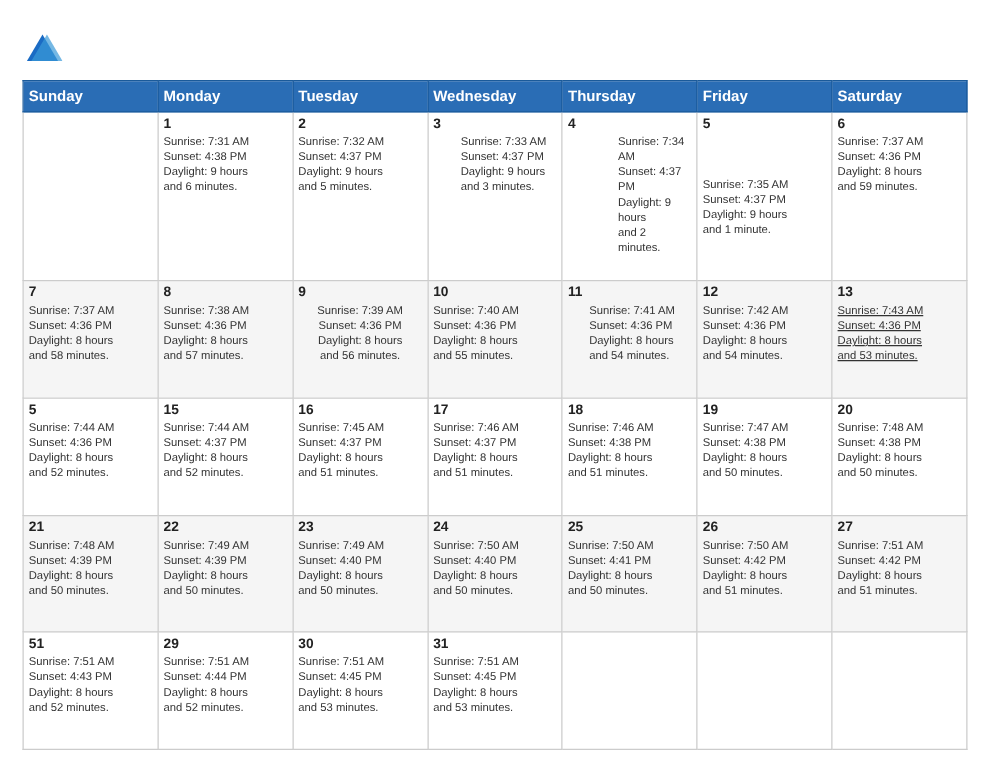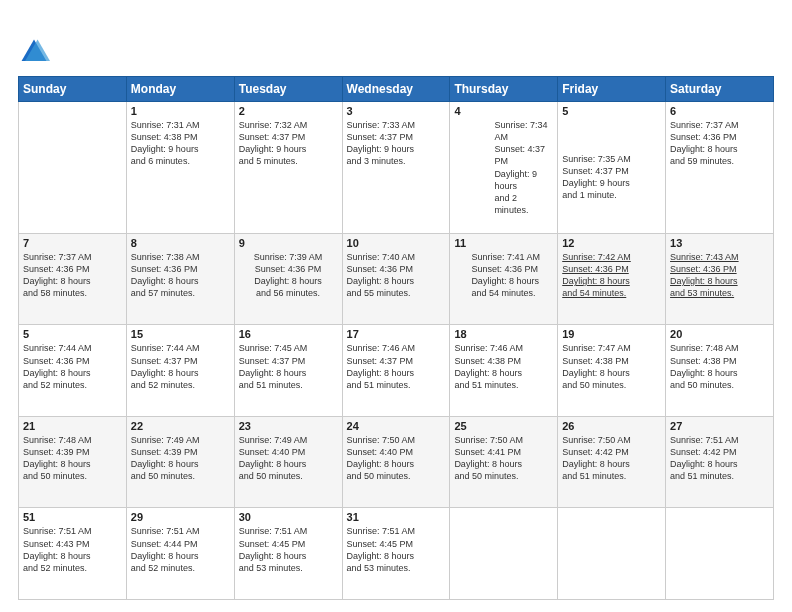--- a/index.html
+++ b/index.html
@@ -6,21 +6,21 @@
     body {
       width: 792px;
       height: 612px;
       font-family: Arial, Helvetica, sans-serif;
       background: #fff;
       overflow: hidden;
     }
     .page {
       width: 792px;
       height: 612px;
-      padding: 36px 18px 12px 18px;
+      padding: 24px 18px 12px 18px;
       display: flex;
       flex-direction: column;
     }
     .header {
       display: flex;
       justify-content: space-between;
       align-items: flex-start;
       margin-bottom: 8px;
     }
     .logo {
@@ -150,21 +150,21 @@
           </td>
           <td>
             <span class="day-num">2</span>
             <div class="day-info" style="white-space: pre-line;">Sunrise: 7:32 AM
 Sunset: 4:37 PM
 Daylight: 9 hours
 and 5 minutes.</div>
           </td>
           <td>
             <span class="day-num">3</span>
-            <div class="day-info" style="white-space: pre-line;">Sunrise: 7:33 AM
+            <div class="day-info" style="white-space: pre-line; margin-left: 22px;">Sunrise: 7:33 AM
 Sunset: 4:37 PM
 Daylight: 9 hours
 and 3 minutes.</div>
           </td>
           <td>
             <span class="day-num">4</span>
             <div class="day-info" style="white-space: pre-line; margin-left: 40px;">Sunrise: 7:34 AM
 Sunset: 4:37 PM
 Daylight: 9 hours
 and 2 minutes.</div>
@@ -215,21 +215,21 @@
           </td>
           <td>
             <span class="day-num">11</span>
             <div class="day-info" style="white-space: pre-line; margin-left: 17px;">Sunrise: 7:41 AM
 Sunset: 4:36 PM
 Daylight: 8 hours
 and 54 minutes.</div>
           </td>
           <td>
             <span class="day-num">12</span>
-            <div class="day-info" style="white-space: pre-line; text-decoration: underline;">Sunrise: 7:42 AM
+            <div class="day-info" style="white-space: pre-line;">Sunrise: 7:42 AM
 Sunset: 4:36 PM
 Daylight: 8 hours
 and 54 minutes.</div>
           </td>
           <td>
             <span class="day-num">13</span>
             <div class="day-info" style="white-space: pre-line; text-decoration: underline;">Sunrise: 7:43 AM
 Sunset: 4:36 PM
 Daylight: 8 hours
 and 53 minutes.</div>

